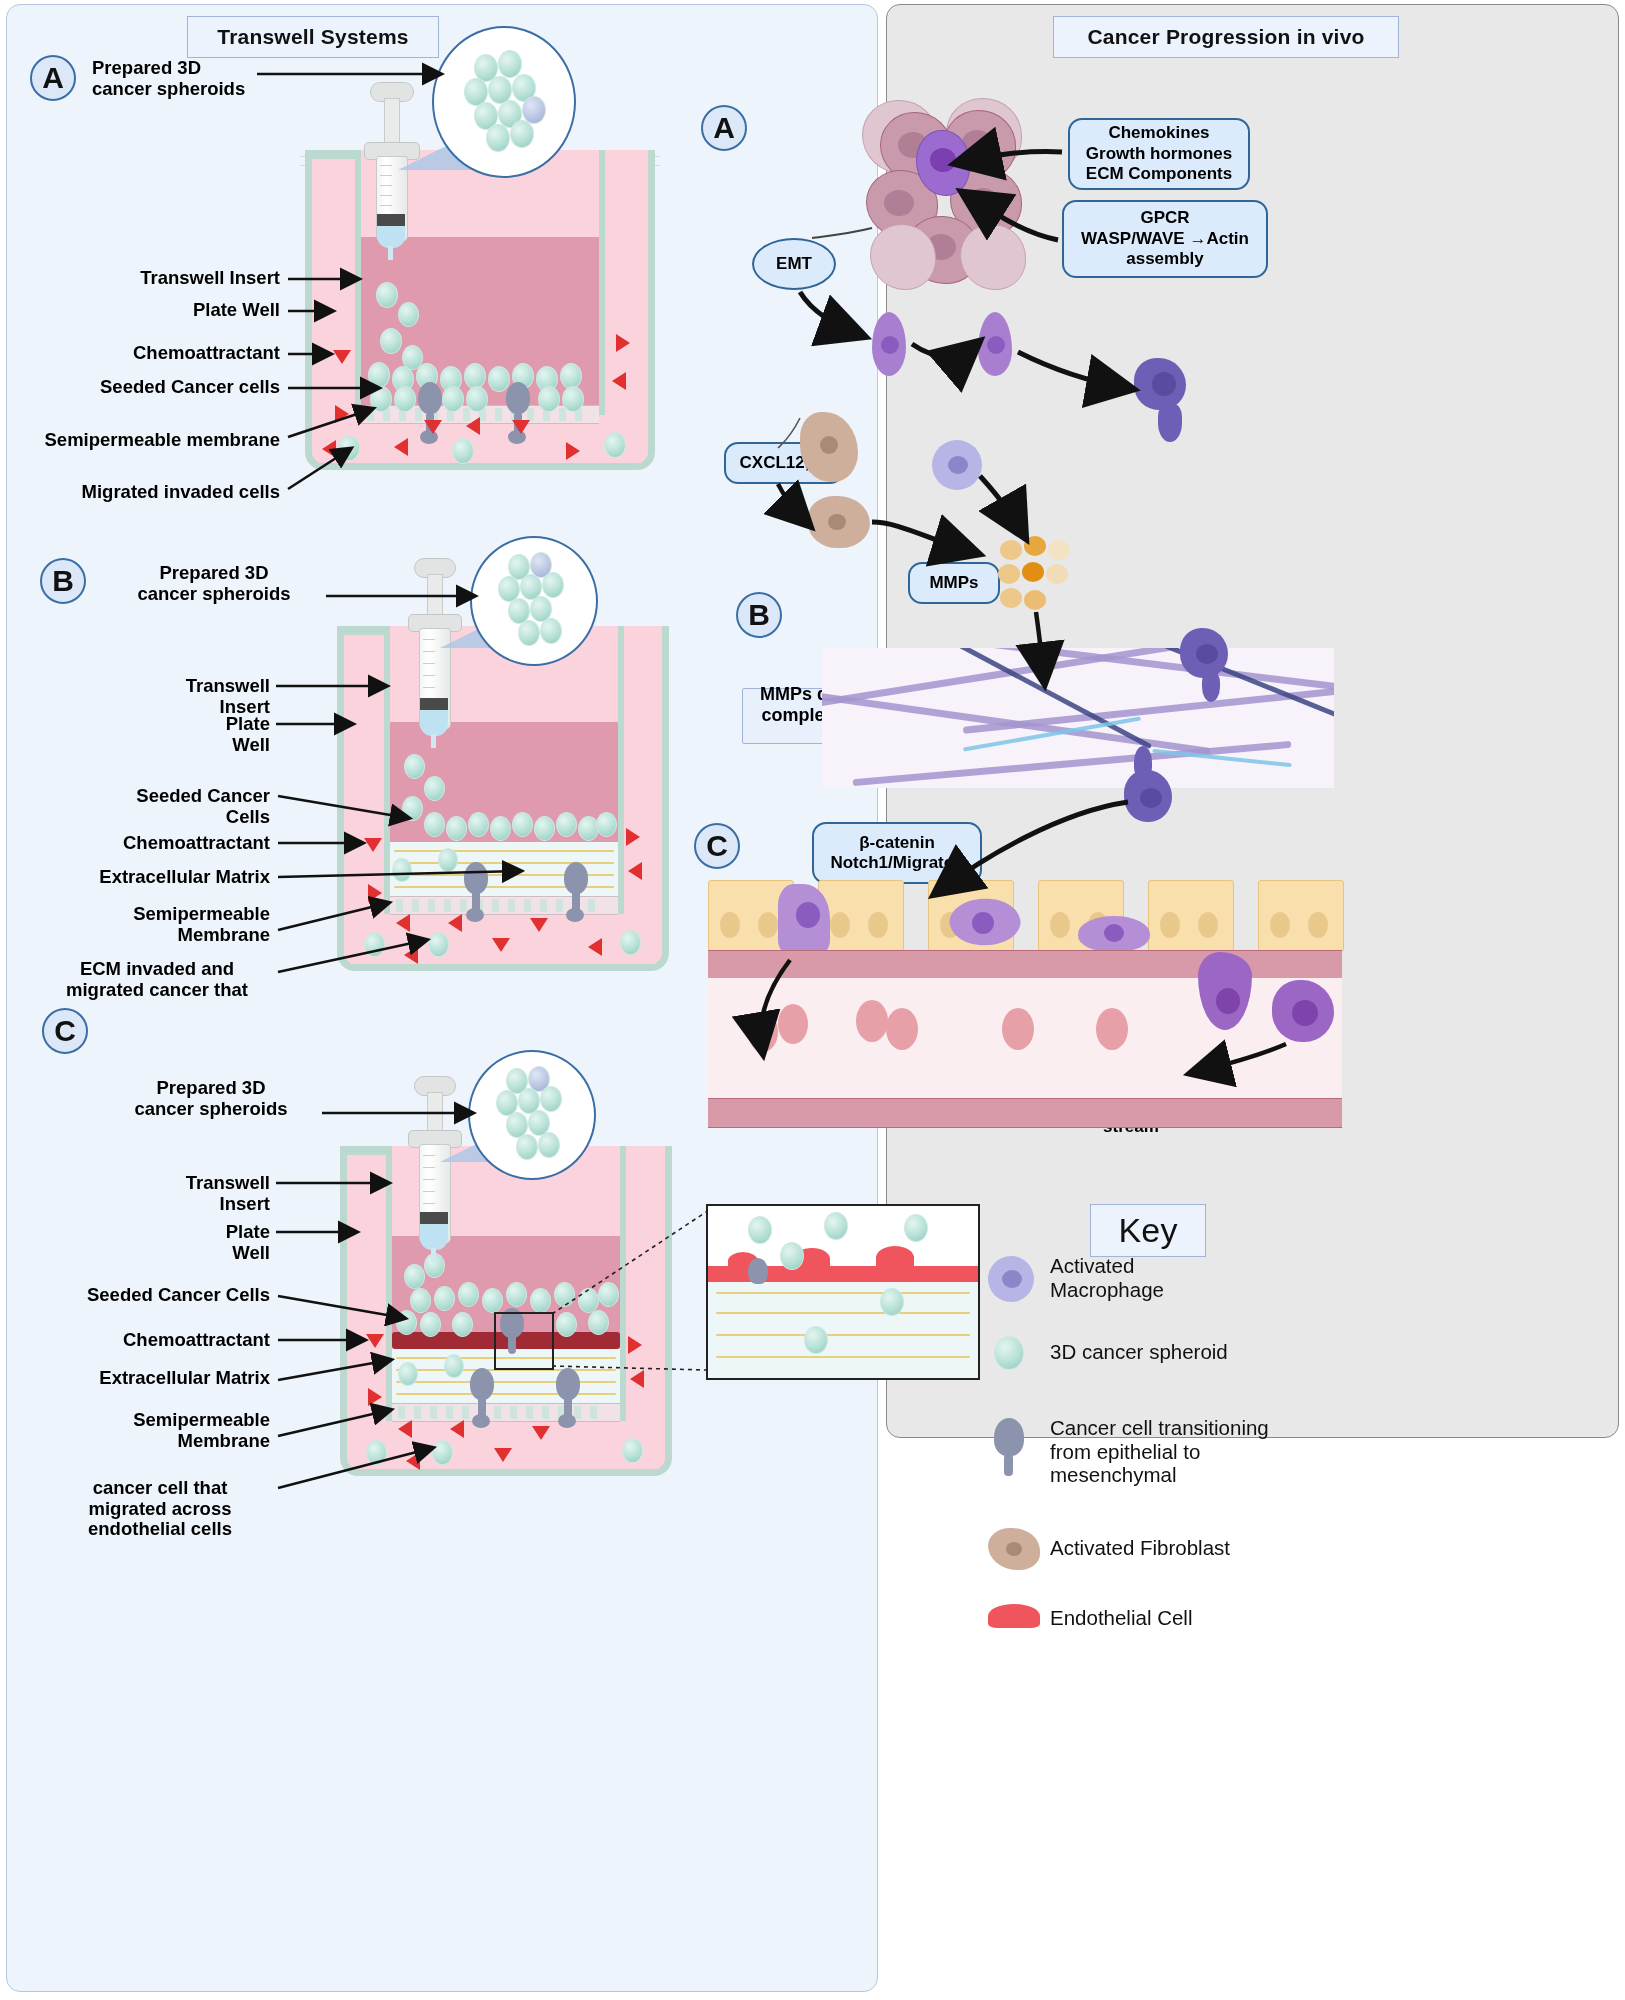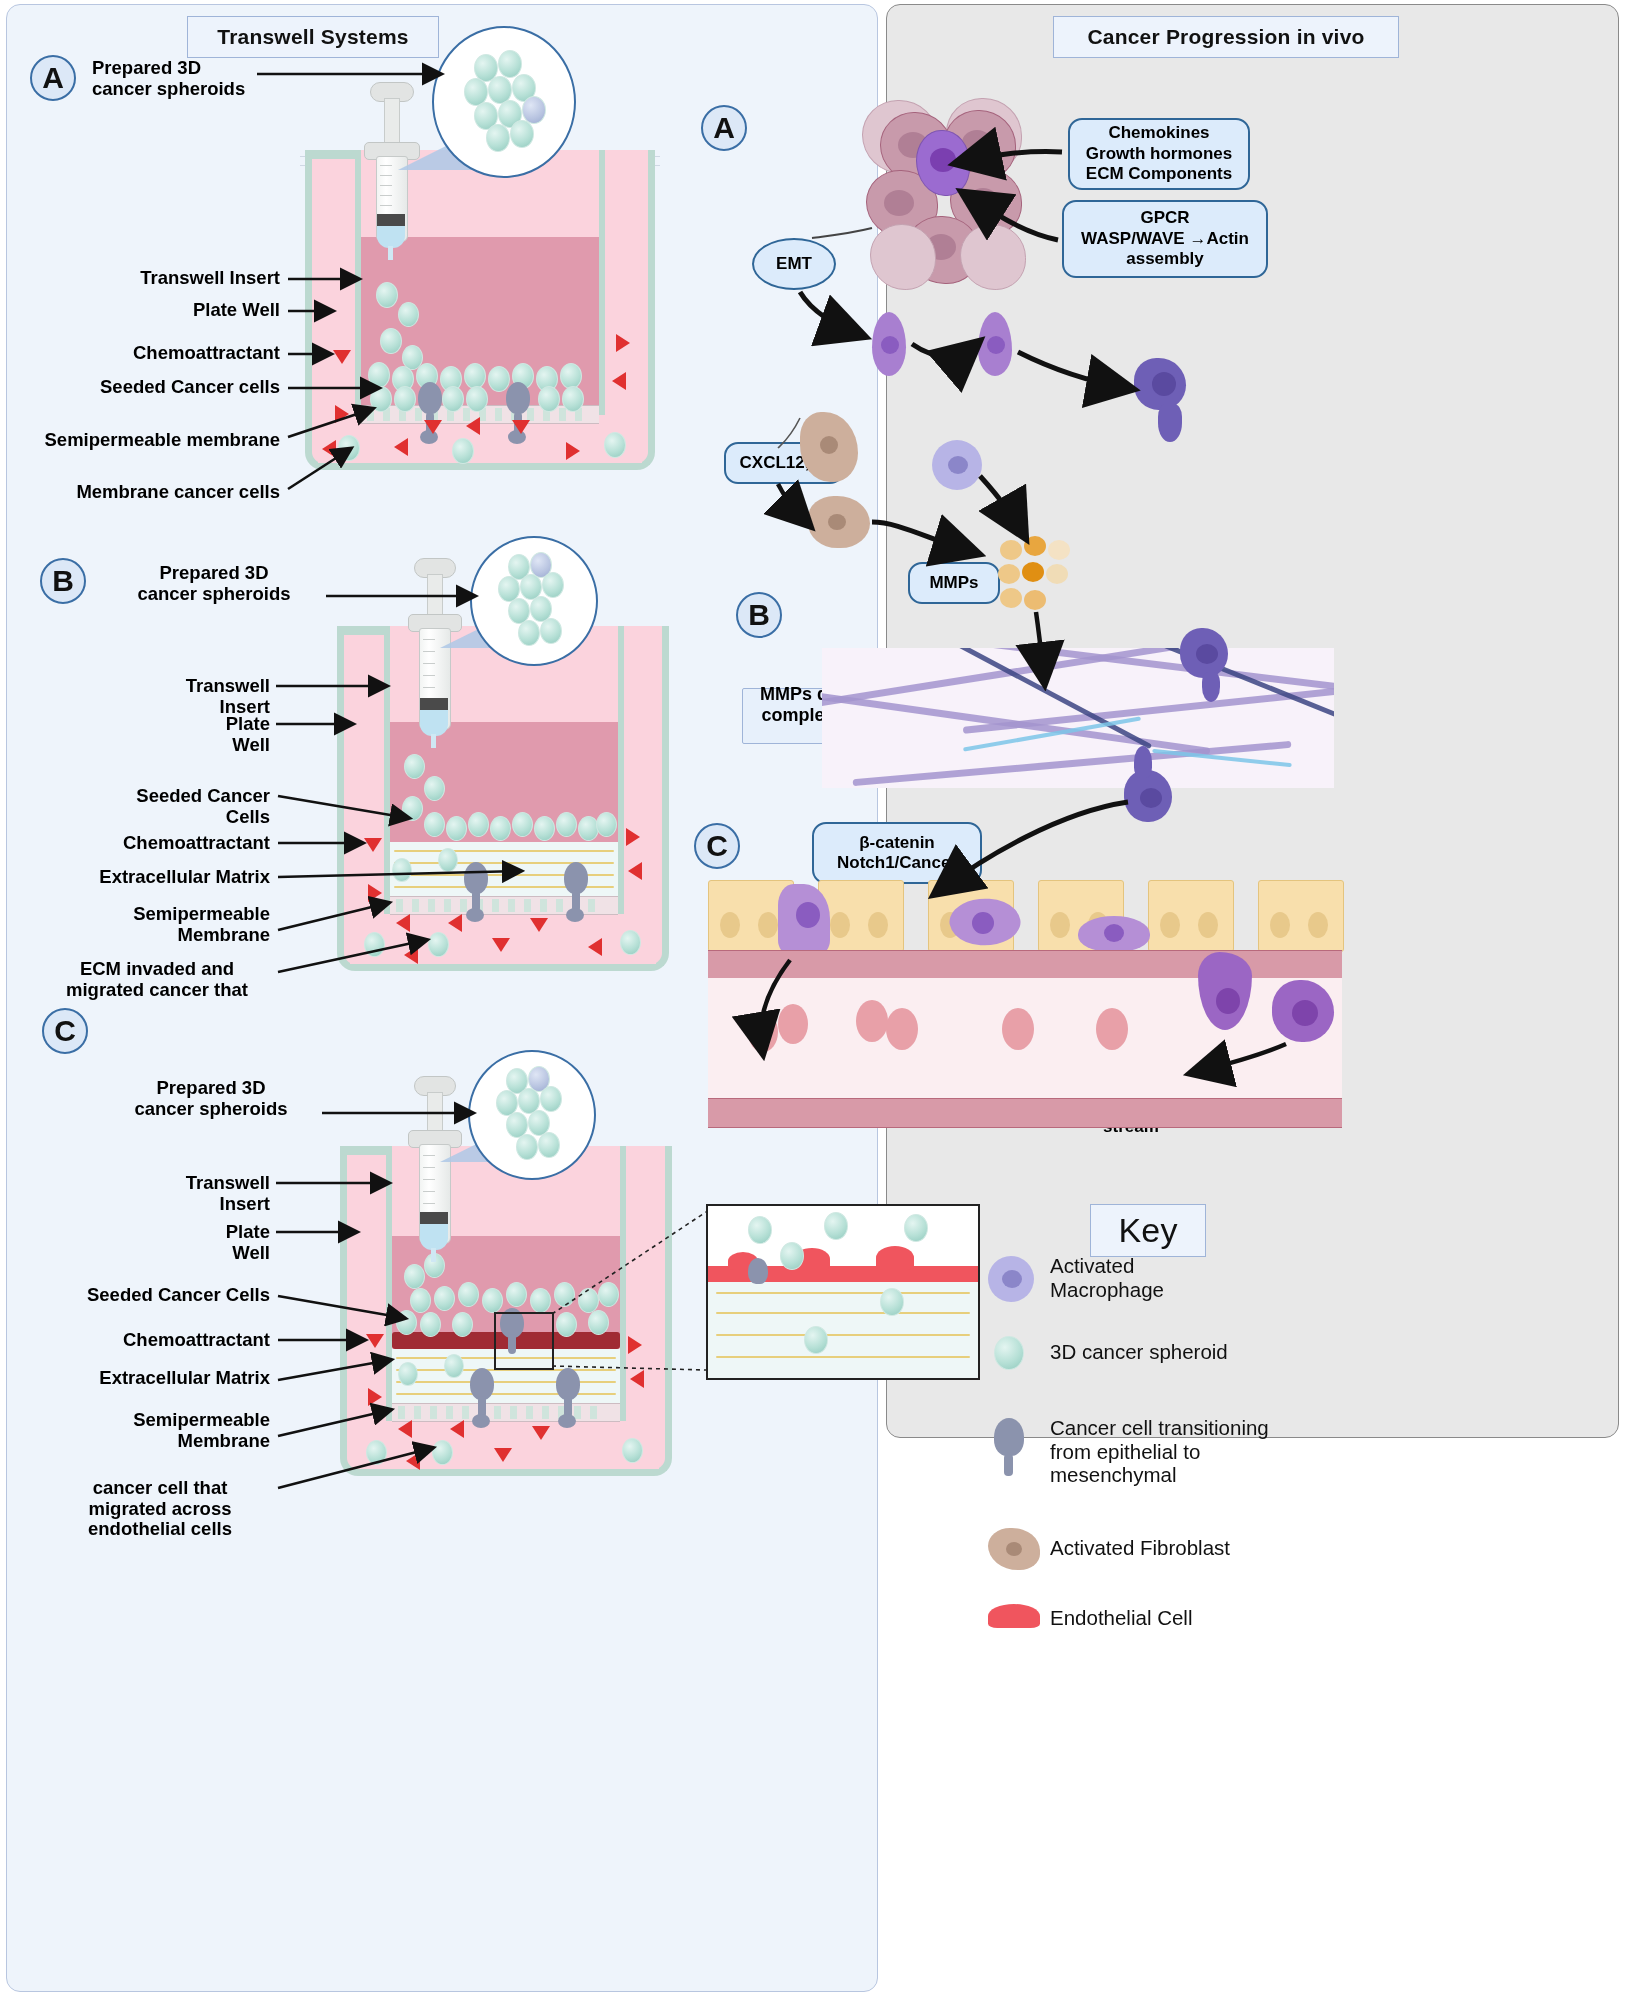--- a/index.html
+++ b/index.html
@@ -114,21 +114,21 @@
 
 <div class="abs circle-letter" style="left:30px;top:55px;">A</div>
 
 <div class="abs lbl" style="left:92px;top:58px;width:200px;">Prepared 3D
 cancer spheroids</div>
 <div class="abs lbl r" style="left:60px;top:268px;width:220px;">Transwell Insert</div>
 <div class="abs lbl r" style="left:60px;top:300px;width:220px;">Plate Well</div>
 <div class="abs lbl r" style="left:40px;top:343px;width:240px;">Chemoattractant</div>
 <div class="abs lbl r" style="left:40px;top:377px;width:240px;">Seeded Cancer cells</div>
 <div class="abs lbl r" style="left:0px;top:430px;width:280px;">Semipermeable membrane</div>
-<div class="abs lbl r" style="left:20px;top:482px;width:260px;">Membrane cancer cells</div>
+<div class="abs lbl r" style="left:20px;top:482px;width:260px;">Migrated invaded cells</div>
 
 <div class="abs guide-line" style="left:300px;top:156px;width:360px;"></div>
 <div class="abs guide-line" style="left:300px;top:165px;width:360px;"></div>
 
 <div class="abs well-outer" style="left:305px;top:150px;width:350px;height:320px;"></div>
 <div class="abs well-media" style="left:318px;top:237px;width:324px;height:226px;background:#fbd3dd;"></div>
 
 <div class="abs insert" style="left:355px;top:150px;width:250px;height:265px;"></div>
 <div class="abs" style="left:361px;top:237px;width:238px;height:172px;background:#e09aad;"></div>
 <div class="abs insert-lip" style="left:305px;top:150px;width:56px;"></div>
@@ -486,21 +486,21 @@
 ECM Components</div>
 <div class="abs bubble" style="left:1062px;top:200px;width:206px;height:78px;">GPCR
 WASP/WAVE →Actin
 assembly</div>
 <div class="abs bubble oval" style="left:752px;top:238px;width:84px;height:52px;">EMT</div>
 <div class="abs bubble" style="left:724px;top:442px;width:120px;height:42px;">CXCL12,14</div>
 <div class="abs bubble" style="left:908px;top:562px;width:92px;height:42px;">MMPs</div>
 <div class="abs bubble flat" style="left:742px;top:688px;width:234px;height:56px;">MMPs degrade Integrin
 complex and remodels ECM</div>
 <div class="abs bubble" style="left:812px;top:822px;width:170px;height:62px;">β-catenin
-Notch1/Cancer</div>
+Notch1/Migrated</div>
 <div class="abs bubble" style="left:750px;top:1060px;width:124px;height:40px;">Invadopodia</div>
 <div class="abs bubble" style="left:1070px;top:1072px;width:122px;height:50px;">Cancer cell in
 blood stream</div>
 
 <div class="abs mes-cell" style="left:872px;top:312px;width:34px;height:64px;border-radius:50% 50% 50% 50%/55% 55% 45% 45%;"></div>
 <div class="abs mes-nuc" style="left:881px;top:336px;width:18px;height:18px;"></div>
 <div class="abs mes-cell" style="left:978px;top:312px;width:34px;height:64px;"></div>
 <div class="abs mes-nuc" style="left:987px;top:336px;width:18px;height:18px;"></div>
 <div class="abs" style="left:1134px;top:358px;width:52px;height:52px;background:#6e5fb6;border-radius:45% 55% 50% 50%;"></div>
 <div class="abs" style="left:1152px;top:372px;width:24px;height:24px;border-radius:50%;background:#5a4aa0;"></div>

